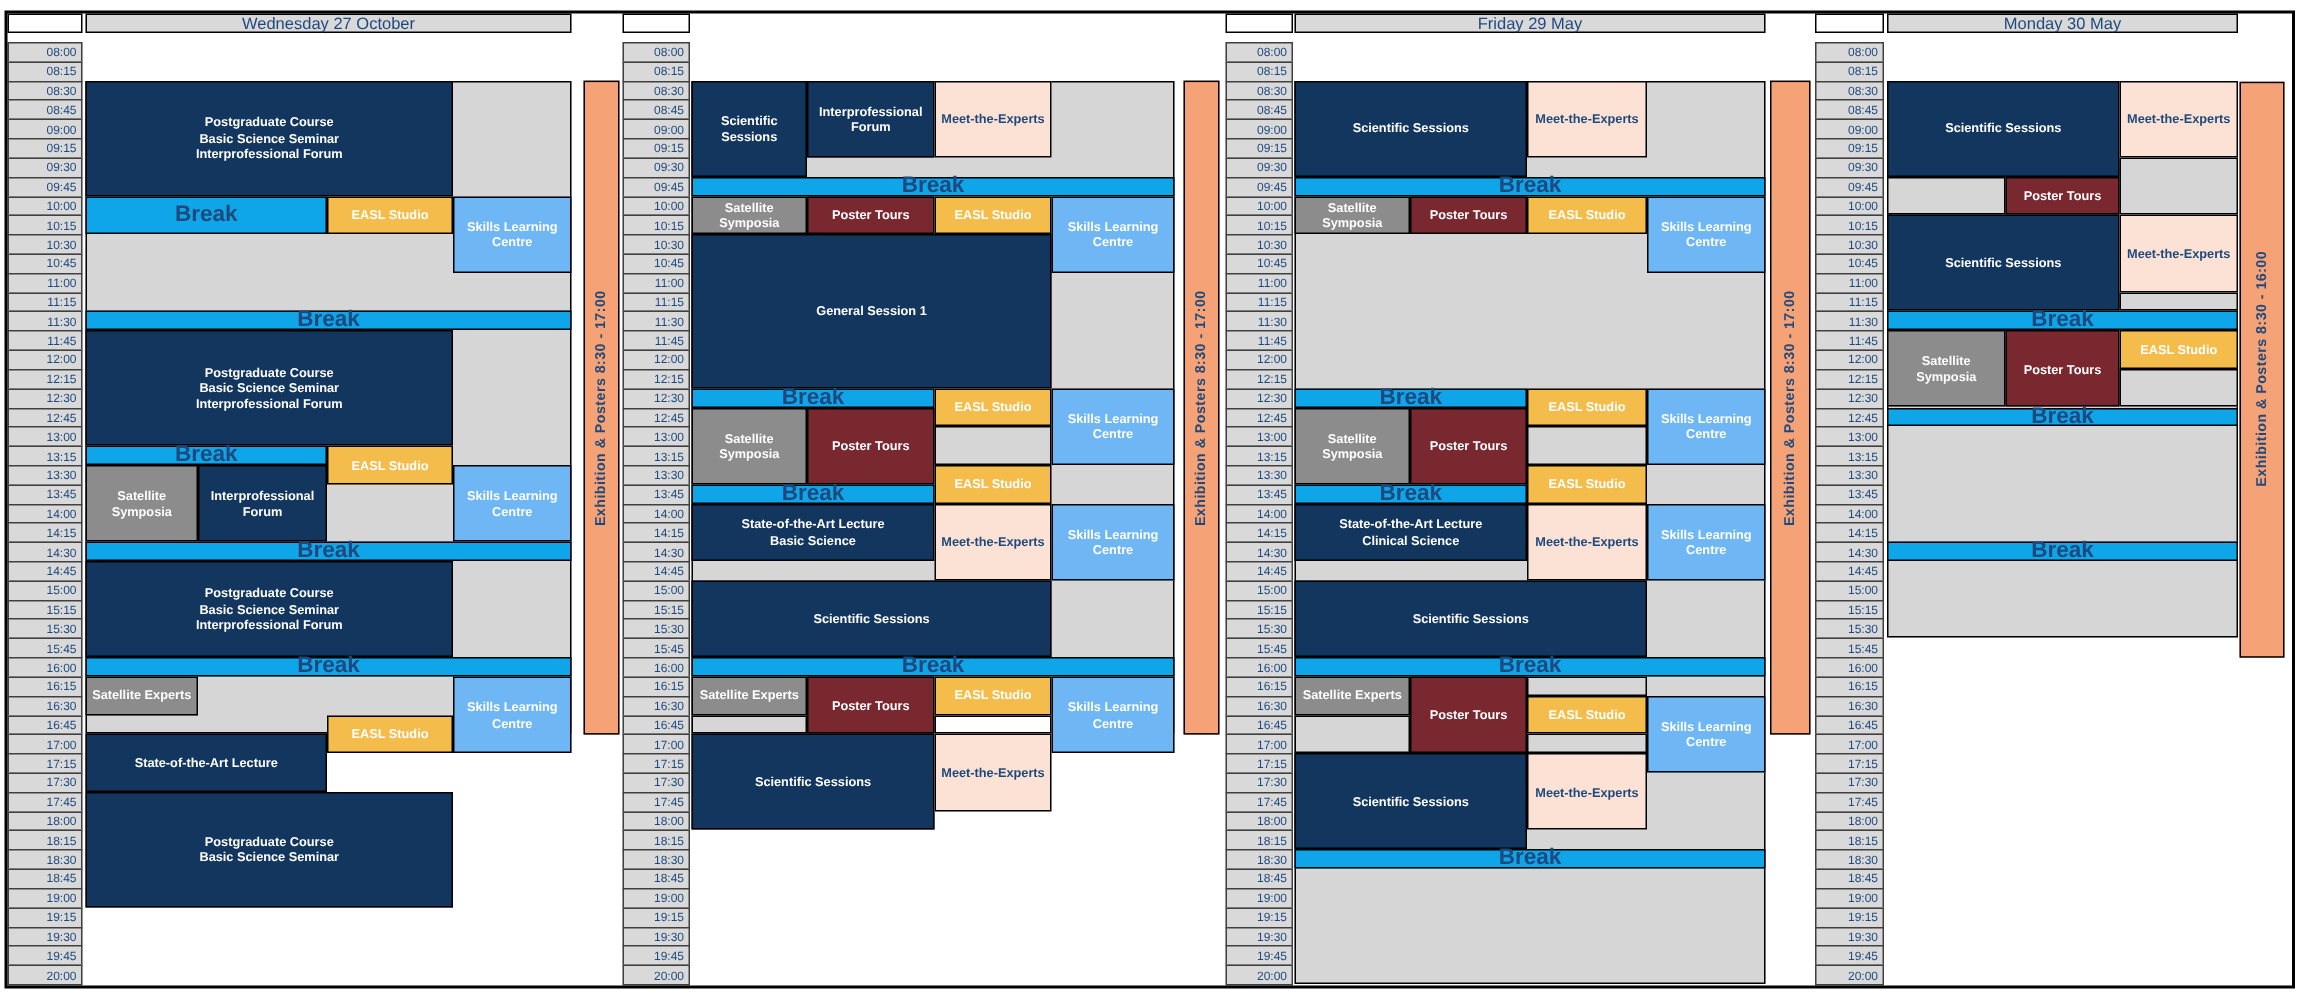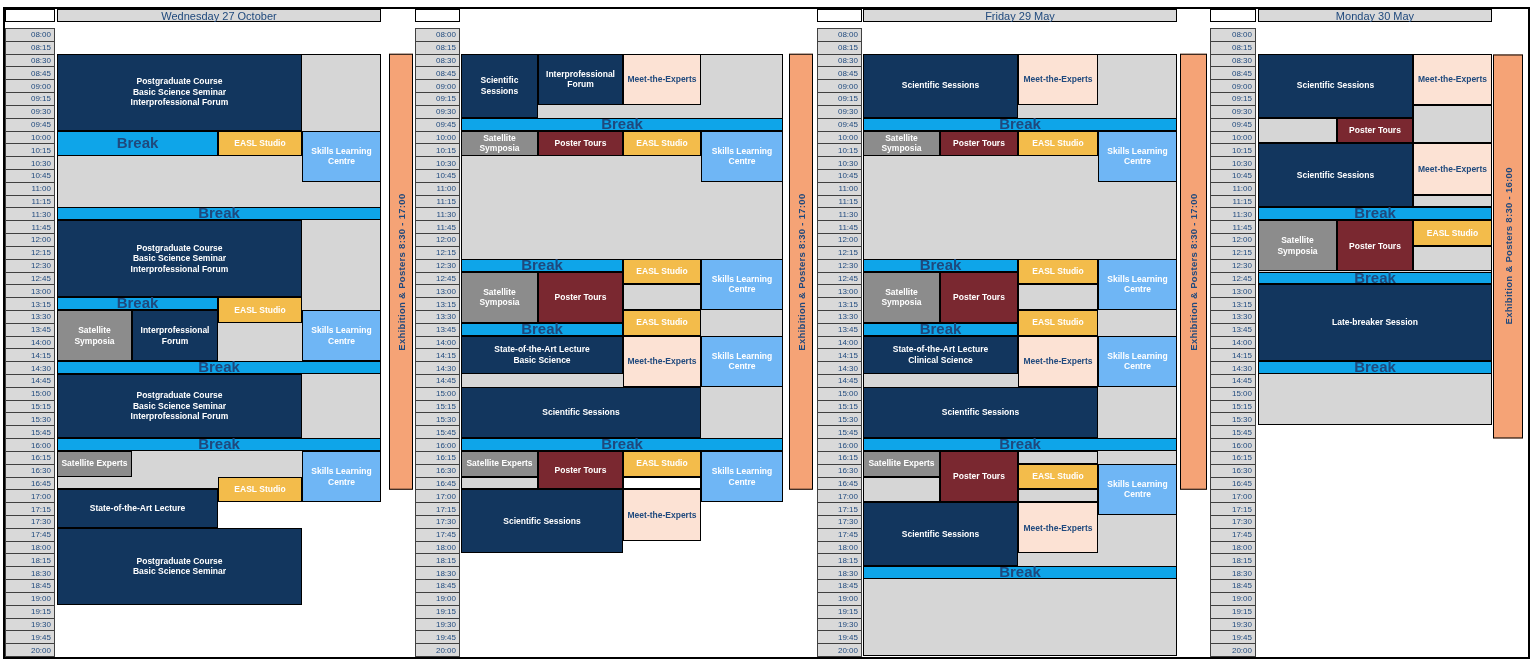--- a/index.html
+++ b/index.html
@@ -165,20 +165,21 @@
     <div class="abs time-cell" style="left: 415px; top: 643.168px; width: 45px; height: 13.816px;">20:00</div>
     <div class="abs open-bg" style="left: 461px; top: 53.632px; width: 322px; height: 435.744px;"></div>
     <div class="abs ev cat-navy" style="left: 461px; top: 53.632px; width: 77px; height: 64.08px;">Scientific Sessions</div>
     <div class="abs ev cat-navy" style="left: 538px; top: 53.632px; width: 85px; height: 51.264px;">Interprofessional Forum</div>
     <div class="abs ev cat-experts" style="left: 623px; top: 53.632px; width: 78px; height: 51.264px;">Meet-the-Experts</div>
     <div class="abs ev cat-break" style="left: 461px; top: 117.712px; width: 322px; height: 12.816px;">Break</div>
     <div class="abs ev cat-satellite" style="left: 461px; top: 130.528px; width: 77px; height: 25.632px;">Satellite Symposia</div>
     <div class="abs ev cat-poster" style="left: 538px; top: 130.528px; width: 85px; height: 25.632px;">Poster Tours</div>
     <div class="abs ev cat-studio" style="left: 623px; top: 130.528px; width: 78px; height: 25.632px;">EASL Studio</div>
     <div class="abs ev cat-skills" style="left: 701px; top: 130.528px; width: 82px; height: 51.264px;">Skills Learning Centre</div>
+    <div class="abs ev cat-navy" style="left: 461px; top: 156.16px; width: 240px; height: 102.528px;">General Session 1</div>
     <div class="abs ev cat-break" style="left: 461px; top: 258.688px; width: 162px; height: 12.816px;">Break</div>
     <div class="abs ev cat-studio" style="left: 623px; top: 258.688px; width: 78px; height: 25.632px;">EASL Studio</div>
     <div class="abs ev cat-skills" style="left: 701px; top: 258.688px; width: 82px; height: 51.264px;">Skills Learning Centre</div>
     <div class="abs ev cat-satellite" style="left: 461px; top: 271.504px; width: 77px; height: 51.264px;">Satellite Symposia</div>
     <div class="abs ev cat-poster" style="left: 538px; top: 271.504px; width: 85px; height: 51.264px;">Poster Tours</div>
     <div class="abs ev cat-grayfill" style="left: 623px; top: 284.32px; width: 78px; height: 25.632px;"></div>
     <div class="abs ev cat-studio" style="left: 623px; top: 309.952px; width: 78px; height: 25.632px;">EASL Studio</div>
     <div class="abs ev cat-break" style="left: 461px; top: 322.768px; width: 162px; height: 12.816px;">Break</div>
     <div class="abs ev cat-navy" style="left: 461px; top: 335.584px; width: 162px; height: 38.448px;">State-of-the-Art Lecture
 Basic Science</div>
@@ -336,19 +337,18 @@
     <div class="abs ev cat-poster" style="left: 1337px; top: 117.712px; width: 76px; height: 25.632px;">Poster Tours</div>
     <div class="abs ev cat-navy" style="left: 1258px; top: 143.344px; width: 155px; height: 64.08px;">Scientific Sessions</div>
     <div class="abs ev cat-experts" style="left: 1413px; top: 143.344px; width: 79px; height: 51.264px;">Meet-the-Experts</div>
     <div class="abs ev cat-grayfill" style="left: 1413px; top: 194.608px; width: 79px; height: 12.816px;"></div>
     <div class="abs ev cat-break" style="left: 1258px; top: 207.424px; width: 234px; height: 12.816px;">Break</div>
     <div class="abs ev cat-satellite" style="left: 1258px; top: 220.24px; width: 79px; height: 51.264px;">Satellite Symposia</div>
     <div class="abs ev cat-poster" style="left: 1337px; top: 220.24px; width: 76px; height: 51.264px;">Poster Tours</div>
     <div class="abs ev cat-studio" style="left: 1413px; top: 220.24px; width: 79px; height: 25.632px;">EASL Studio</div>
     <div class="abs ev cat-grayfill" style="left: 1413px; top: 245.872px; width: 79px; height: 25.632px;"></div>
     <div class="abs ev cat-break" style="left: 1258px; top: 271.504px; width: 234px; height: 12.816px;">Break</div>
-    <div class="abs ev cat-navy" style="left: 1258px; top: 284.32px; width: 234px; height: 76.896px;">Late-breaker Session</div>
     <div class="abs ev cat-break" style="left: 1258px; top: 361.216px; width: 234px; height: 12.816px;">Break</div>
     <div class="abs strip" style="left: 389px; top: 53.632px; width: 24px; height: 435.744px;">Exhibition &amp; Posters 8:30 - 17:00</div>
     <div class="abs strip" style="left: 789px; top: 53.632px; width: 24px; height: 435.744px;">Exhibition &amp; Posters 8:30 - 17:00</div>
     <div class="abs strip" style="left: 1180px; top: 53.632px; width: 27px; height: 435.744px;">Exhibition &amp; Posters 8:30 - 17:00</div>
     <div class="abs strip" style="left: 1493px; top: 53.632px; width: 30px; height: 384.48px;">Exhibition &amp; Posters 8:30 - 16:00</div>
   </div>
 
 </body></html>

